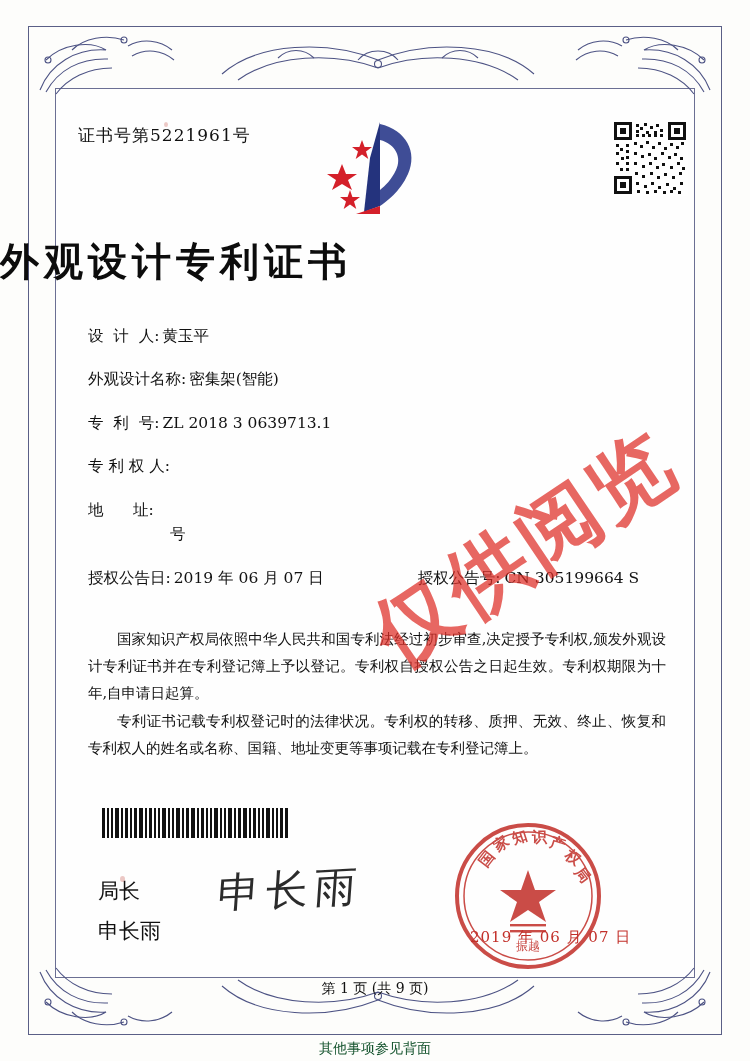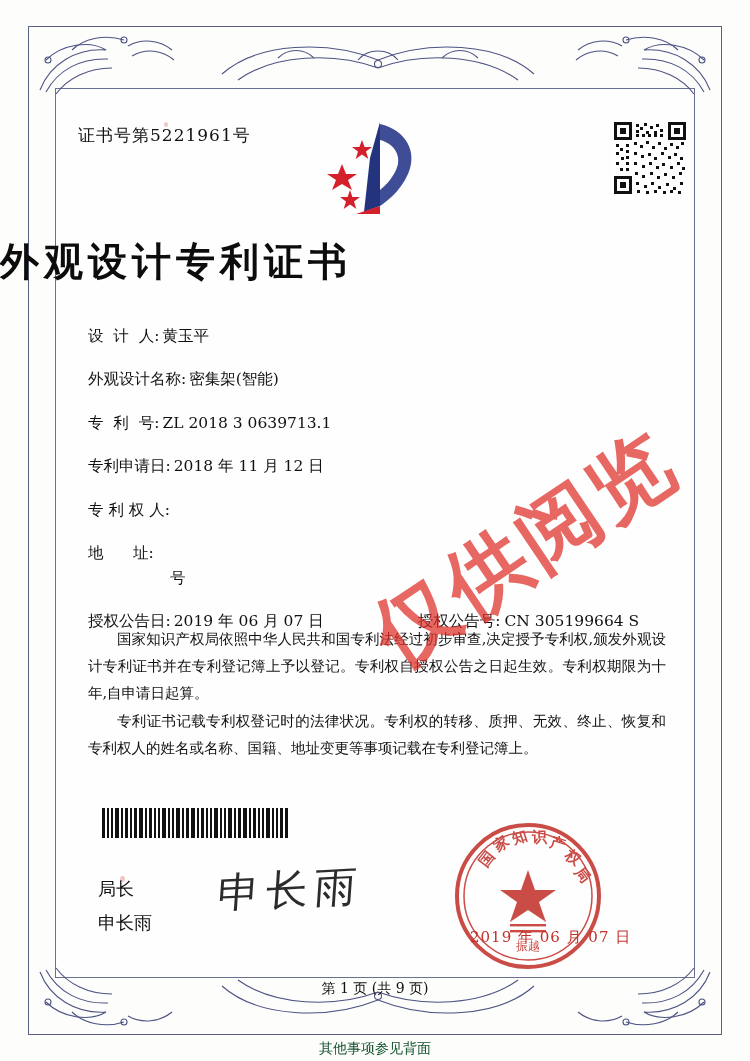--- a/index.html
+++ b/index.html
@@ -138,21 +138,21 @@
   .barcode {
     position: absolute;
     left: 100px; top: 808px;
     width: 190px; height: 30px;
   }
 
   
   .sig-label {
     position: absolute;
     left: 98px; top: 872px;
-    font-size: 18px;
+    font-size: 21px;
     line-height: 1.9;
     color: #111;
     font-family: "DejaVu Serif", serif;
   }
   .sig-hand {
     position: absolute;
     left: 218px; top: 862px;
     font-size: 42px;
     color: #1a1a1a;
     font-family: "DejaVu Serif", serif;
@@ -429,24 +429,20 @@
     </div>
     <div class="field-row">
       <span class="field-label">外观设计名称:</span>
       <span class="field-value">密集架(智能)</span>
     </div>
     <div class="field-row">
       <span class="field-label">专  利  号:</span>
       <span class="field-value">ZL 2018 3 0639713.1</span>
     </div>
     <div class="field-row">
-      <span class="field-label">专利申请日:</span>
-      <span class="field-value">2018 年 11 月 12 日</span>
-    </div>
-    <div class="field-row">
       <span class="field-label">专 利 权 人:</span>
     </div>
     <div class="field-row" style="display:block;">
       <div style="display:flex;">
         <span class="field-label">地      址:</span>
       </div>
       <div class="addr-line2">号</div>
     </div>
     <div class="field-row two-col" style="margin-top:4px;">
       <span class="field-label">授权公告日:</span>

